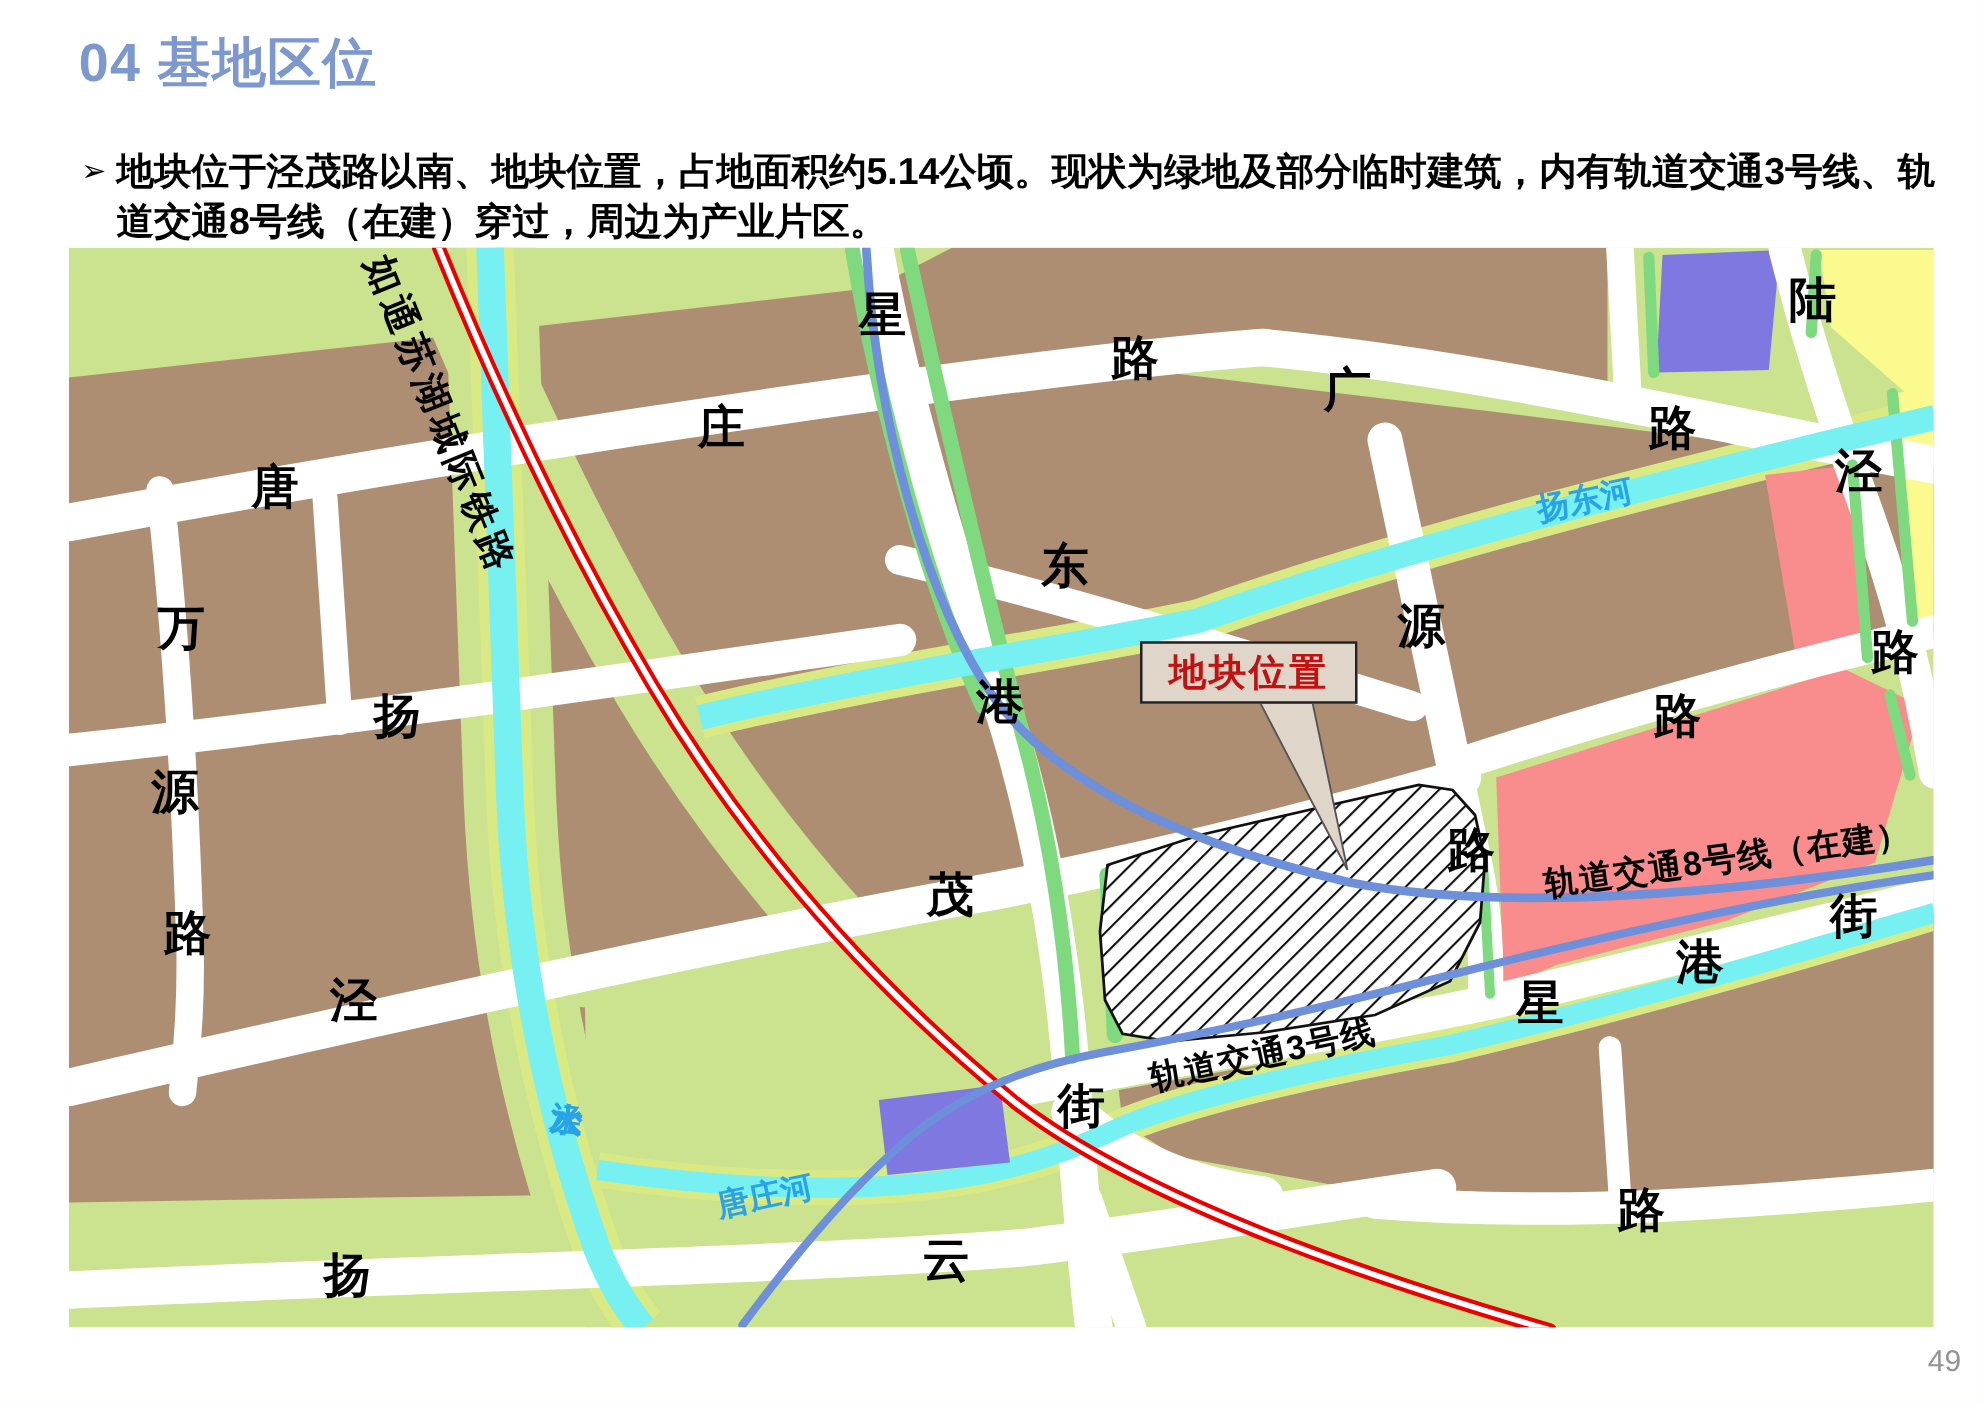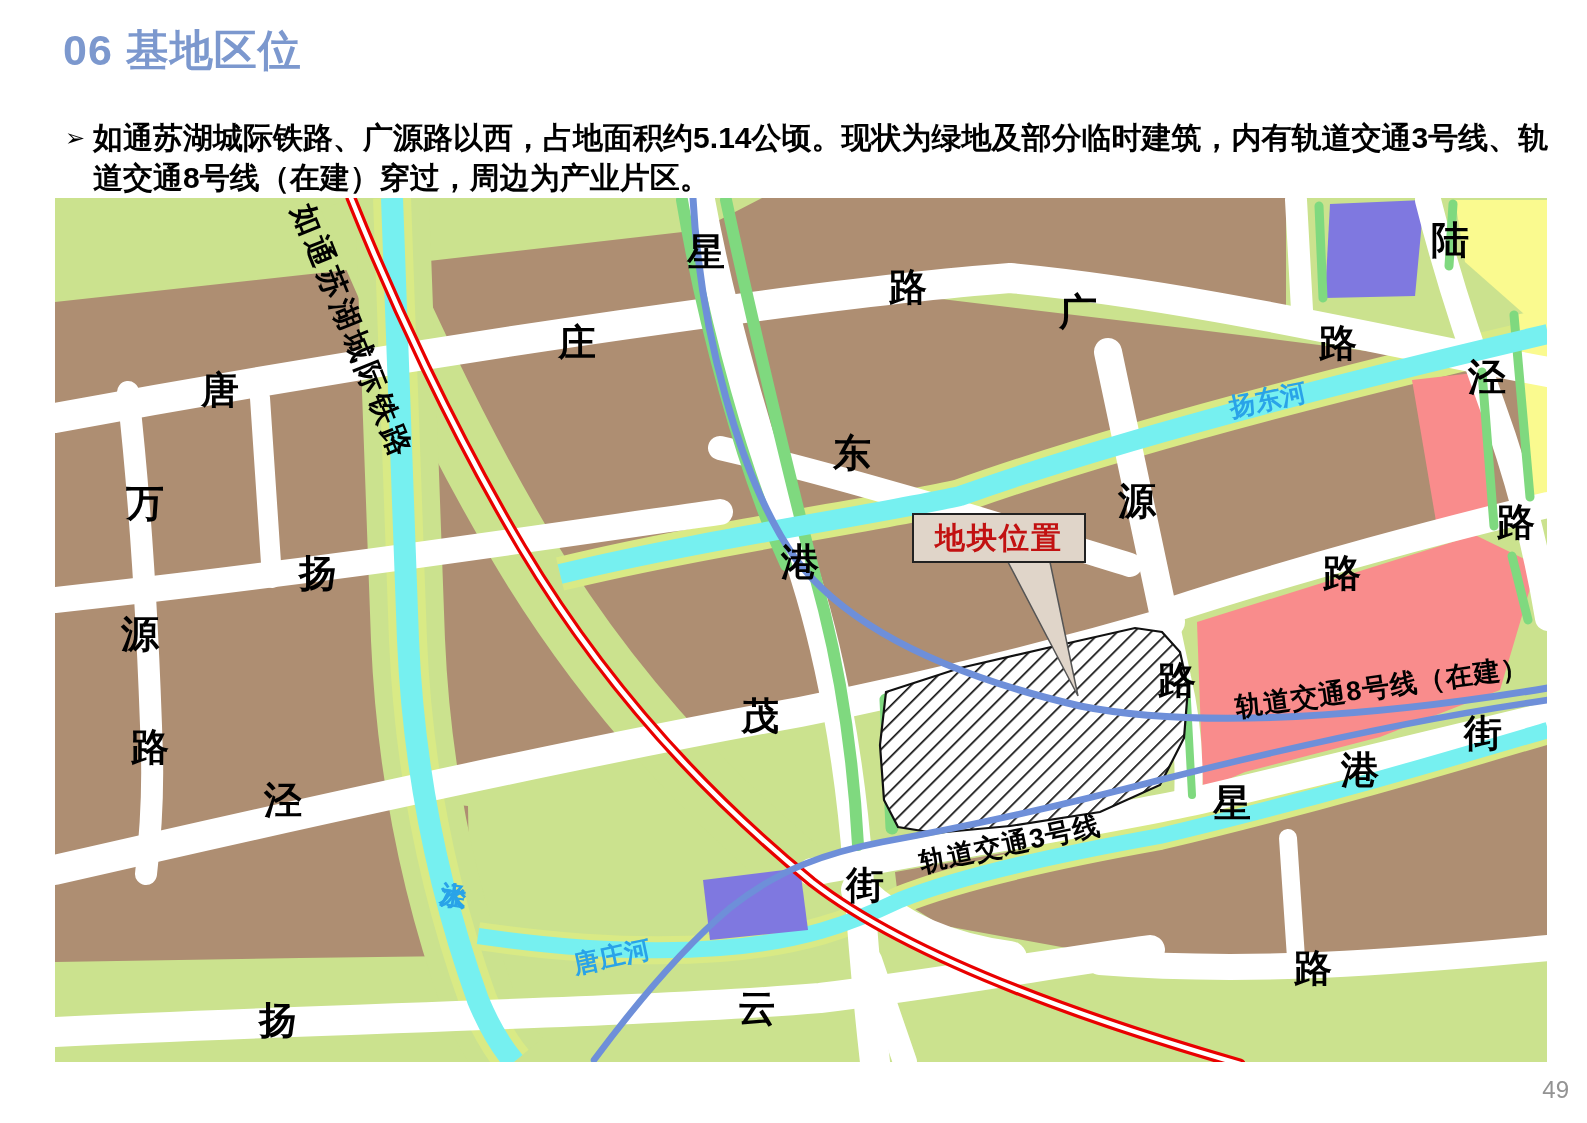--- a/index.html
+++ b/index.html
@@ -19,25 +19,25 @@
   .mlab.rail{letter-spacing:4px;}
   .mlab.metro{letter-spacing:1px;}
   .callout{position:absolute;left:857px;top:315px;width:170px;height:46px;background:#E0D5C9;
            border:2px solid #222;display:flex;align-items:center;justify-content:center;}
   .callout span{color:#C21111;font-size:30px;font-weight:800;letter-spacing:2px;font-family:Liberation Serif, serif;}
   .pagenum{position:absolute;right:18px;top:1076px;font-size:24px;color:#939393;}
 </style>
 </head>
 <body>
 
-<div class="title">06 基地区位</div>
+<div class="title">04 基地区位</div>
 
 <div class="bullet">
   <span class="arrow">➢</span>
-  <span class="btxt">如通苏湖城际铁路、广源路以西，占地面积约5.14公顷。现状为绿地及部分临时建筑，内有轨道交通3号线、轨道交通8号线（在建）穿过，周边为产业片区。</span>
+  <span class="btxt">地块位于泾茂路以南、地块位置，占地面积约5.14公顷。现状为绿地及部分临时建筑，内有轨道交通3号线、轨道交通8号线（在建）穿过，周边为产业片区。</span>
 </div>
 
 <div class="map">
   <svg width="1492" height="864" viewBox="55 198 1492 864">
     <defs>
       <pattern id="hatch" patternUnits="userSpaceOnUse" width="12" height="12" patternTransform="rotate(-45)">
         <rect width="12" height="12" fill="#fff"></rect>
         <line x1="0" y1="0" x2="12" y2="0" stroke="#111" stroke-width="3.4"></line>
       </pattern>
     </defs>

